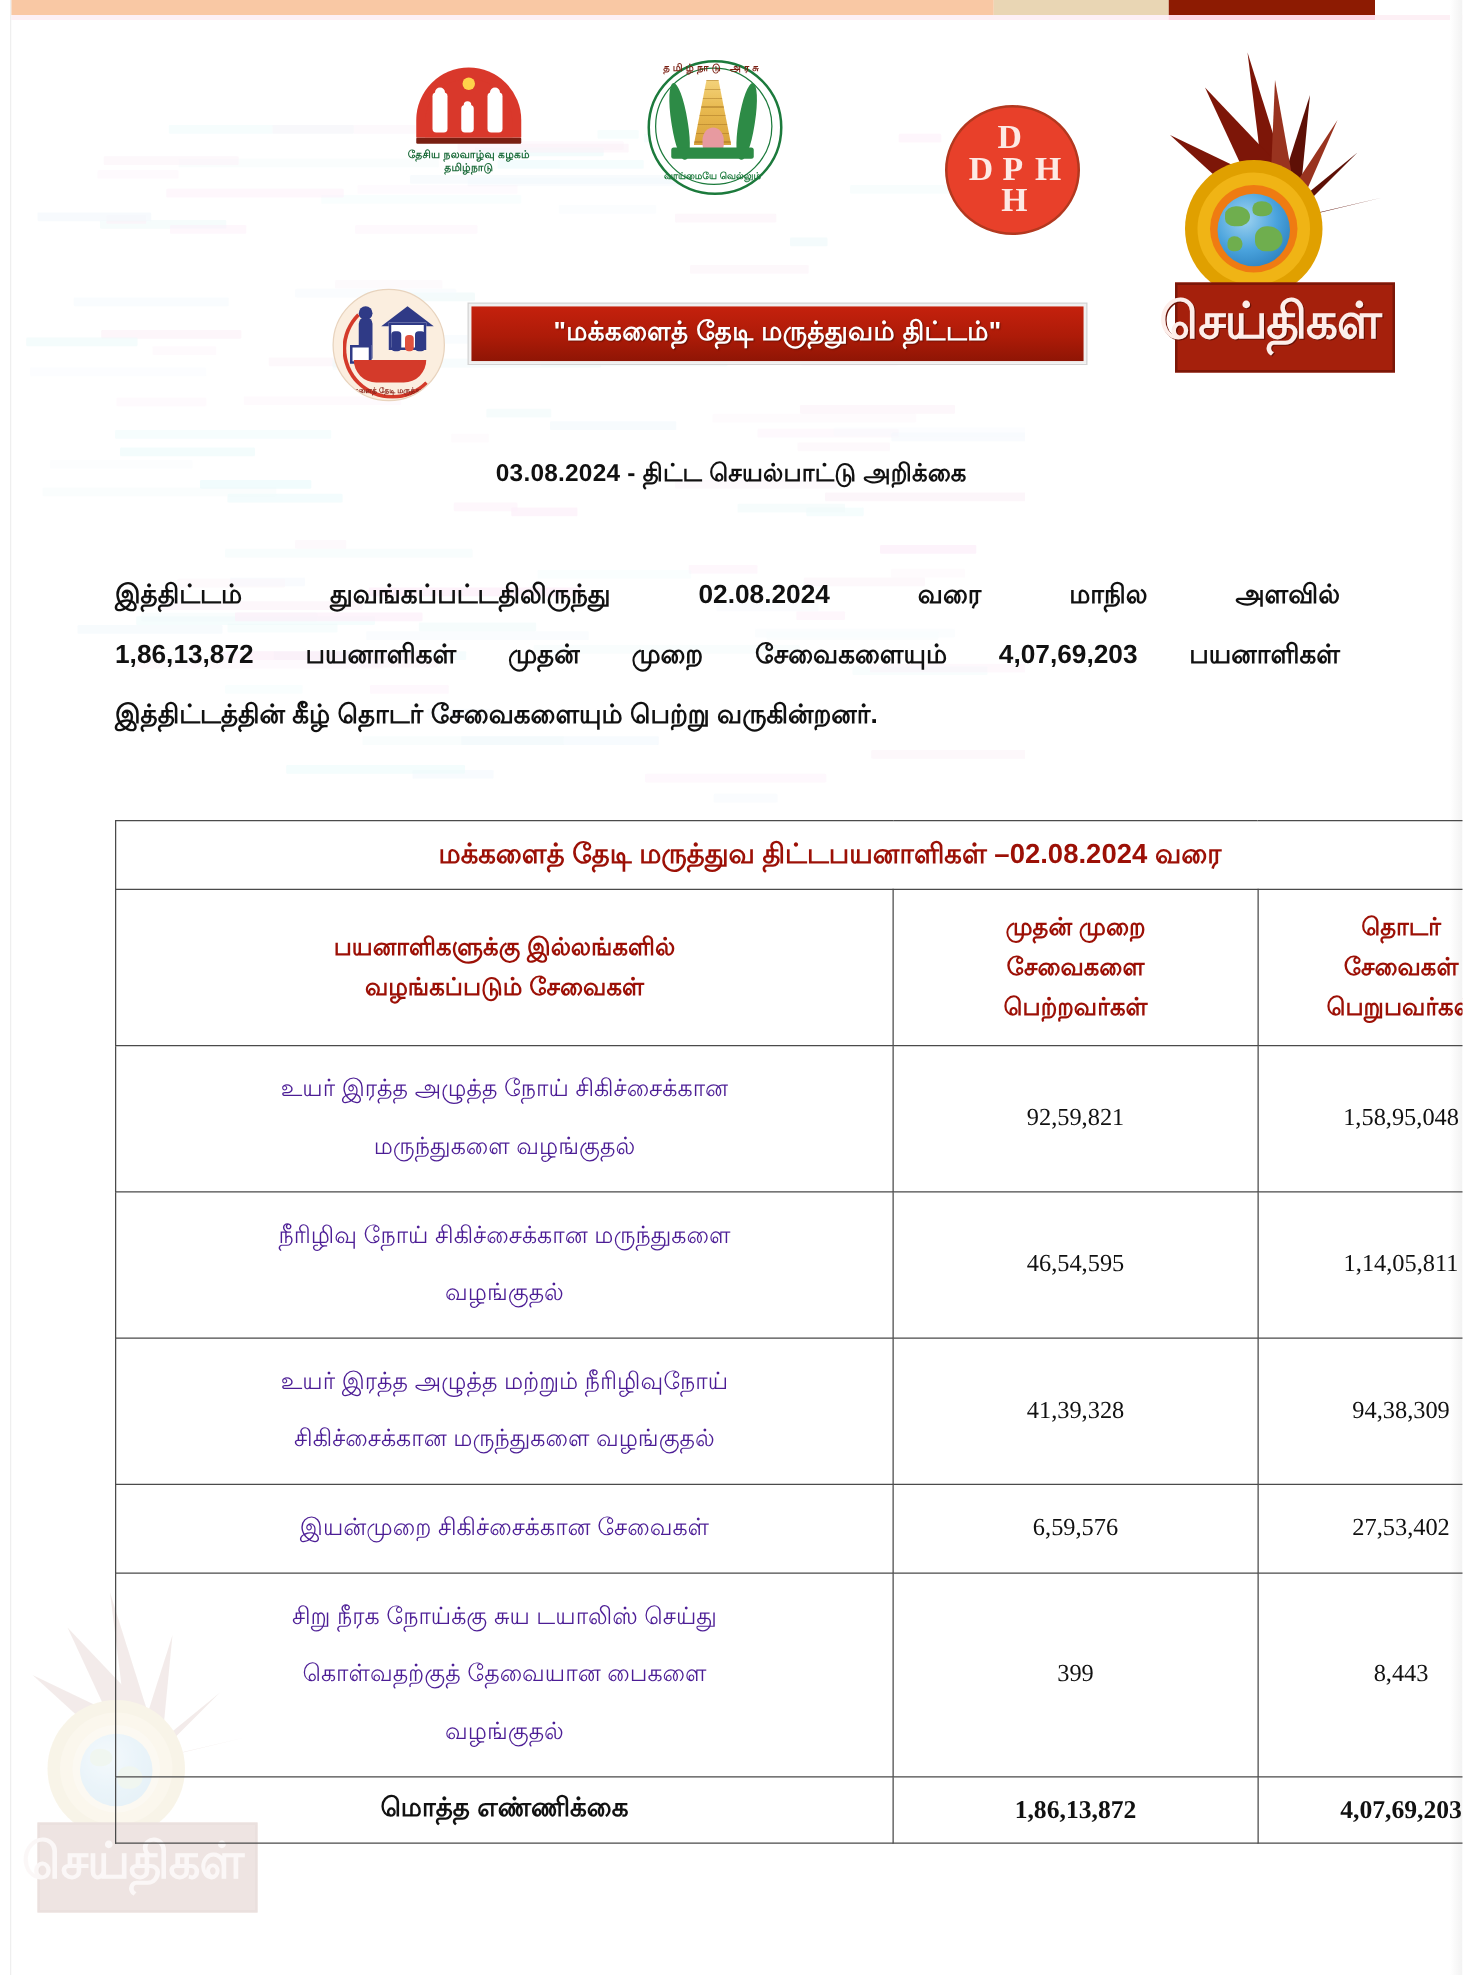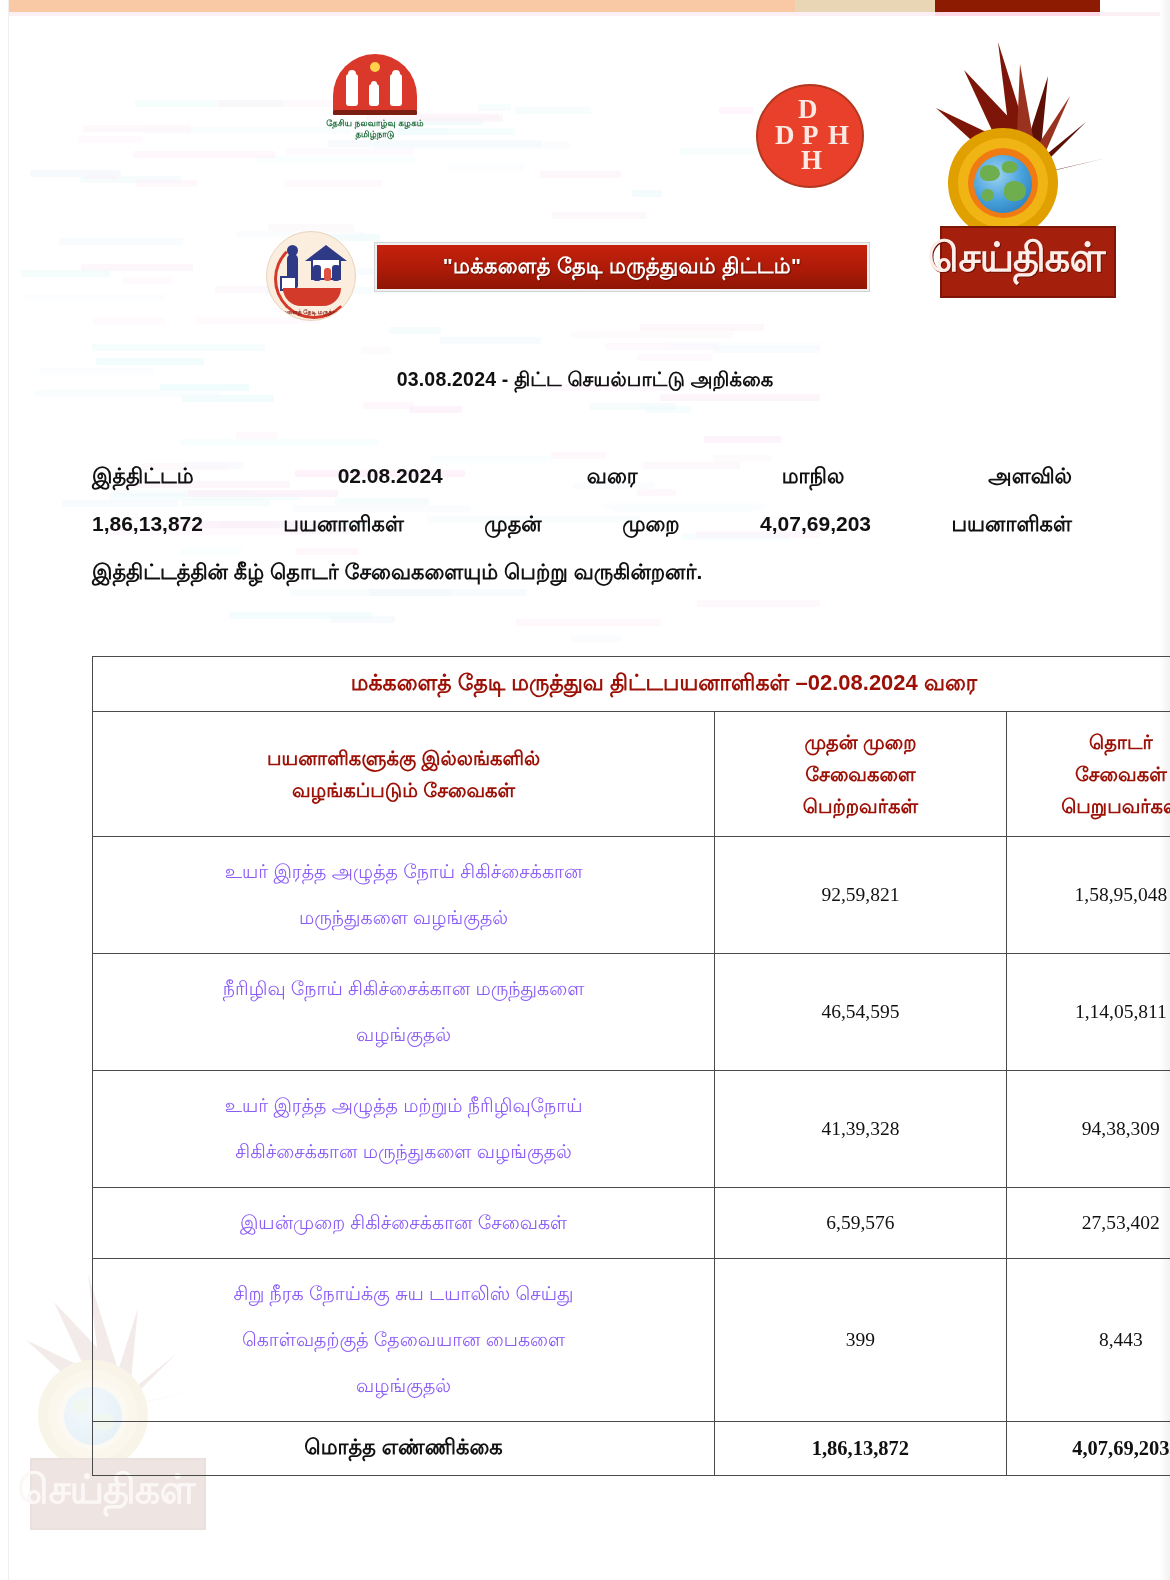--- a/index.html
+++ b/index.html
@@ -158,21 +158,21 @@
       border-collapse:collapse;background:transparent;}
   .tbl td,.tbl th{border:1.5px solid #4a4a4a;vertical-align:middle;padding:0;}
   .tbl .ttl{
       text-align:center;color:#9c1006;font-weight:bold;font-size:22px;
       padding:13px 6px;}
   .tbl .hd{
       text-align:center;color:#9c1006;font-weight:bold;font-size:19.5px;
       line-height:32px;padding:14px 8px;}
   .tbl .hd.c1{padding:14px 18px;}
   .tbl .lbl{
-      text-align:center;color:#8b5cf6;font-size:19px;line-height:46px;
+      text-align:center;color:#4c1d95;font-size:19px;line-height:46px;
       padding:12px 18px;font-weight:500;}
   .tbl .num{
       text-align:center;color:#111;font-size:19.5px;padding:12px 6px;
       font-family:"Liberation Serif","DejaVu Serif",serif;}
   .tbl .tot-lbl{text-align:center;color:#111;font-size:21px;font-weight:bold;padding:13px 6px;}
   .tbl .tot-num{text-align:center;color:#111;font-size:20.5px;font-weight:bold;padding:13px 6px;
       font-family:"Liberation Serif","DejaVu Serif",serif;}
   .w1{width:522px;} .w2{width:245px;} .w3{width:189px;}
 </style>
 </head>
@@ -318,20 +318,32 @@
         <div class="nhm-head" style="left:38px;top:27px;width:6px;height:6px;"></div>
         <div class="nhm-head" style="left:59px;top:16px;width:8px;height:8px;"></div>
       </div>
       <div class="nhm-bar"></div>
       <div class="nhm-tam">
         <div>தேசிய நலவாழ்வு கழகம்</div>
         <div>தமிழ்நாடு</div>
       </div>
     </div>
 
+    <div class="logo-tn">
+      <div class="tn-circle"></div>
+      <div class="tn-circle2"></div>
+      <div class="tn-txt-top">தமிழ்நாடு அரசு</div>
+      <div class="tn-leafL"></div>
+      <div class="tn-leafR"></div>
+      <div class="tn-gopuram"></div>
+      <div class="tn-gop-lines"></div>
+      <div class="tn-emblem"></div>
+      <div class="tn-base"></div>
+      <div class="tn-txt-bot">வாய்மையே வெல்லும்</div>
+    </div>
 
     <div class="logo-dph">
       <div class="dph-circle"></div>
       <span class="dph-l dph-d1">D</span>
       <span class="dph-l dph-d2">D</span>
       <span class="dph-l dph-p">P</span>
       <span class="dph-l dph-h1">H</span>
       <span class="dph-l dph-h2">H</span>
     </div>
   </div>
@@ -408,30 +420,32 @@
 
   <div class="banner">
     <span>"மக்களைத் தேடி மருத்துவம் திட்டம்"</span>
   </div>
 
   <div class="datetitle">03.08.2024 - திட்ட செயல்பாட்டு அறிக்கை</div>
 
   <div class="para">
     <span class="ln justify" id="pl0">
         <span>இத்திட்டம்</span>
+        <span>துவங்கப்பட்டதிலிருந்து</span>
         <span>02.08.2024</span>
         <span>வரை</span>
         <span>மாநில</span>
         <span>அளவில்</span>
       </span>
     <span class="ln justify" id="pl1">
         <span>1,86,13,872</span>
         <span>பயனாளிகள்</span>
         <span>முதன்</span>
         <span>முறை</span>
+        <span>சேவைகளையும்</span>
         <span>4,07,69,203</span>
         <span>பயனாளிகள்</span>
       </span>
     <span class="ln">இத்திட்டத்தின் கீழ் தொடர் சேவைகளையும் பெற்று வருகின்றனர்.</span>
   </div>
 
   <table class="tbl">
     <tbody>
       <tr>
         <td class="ttl" colspan="3">மக்களைத் தேடி மருத்துவ திட்டபயனாளிகள் –02.08.2024 வரை</td>

